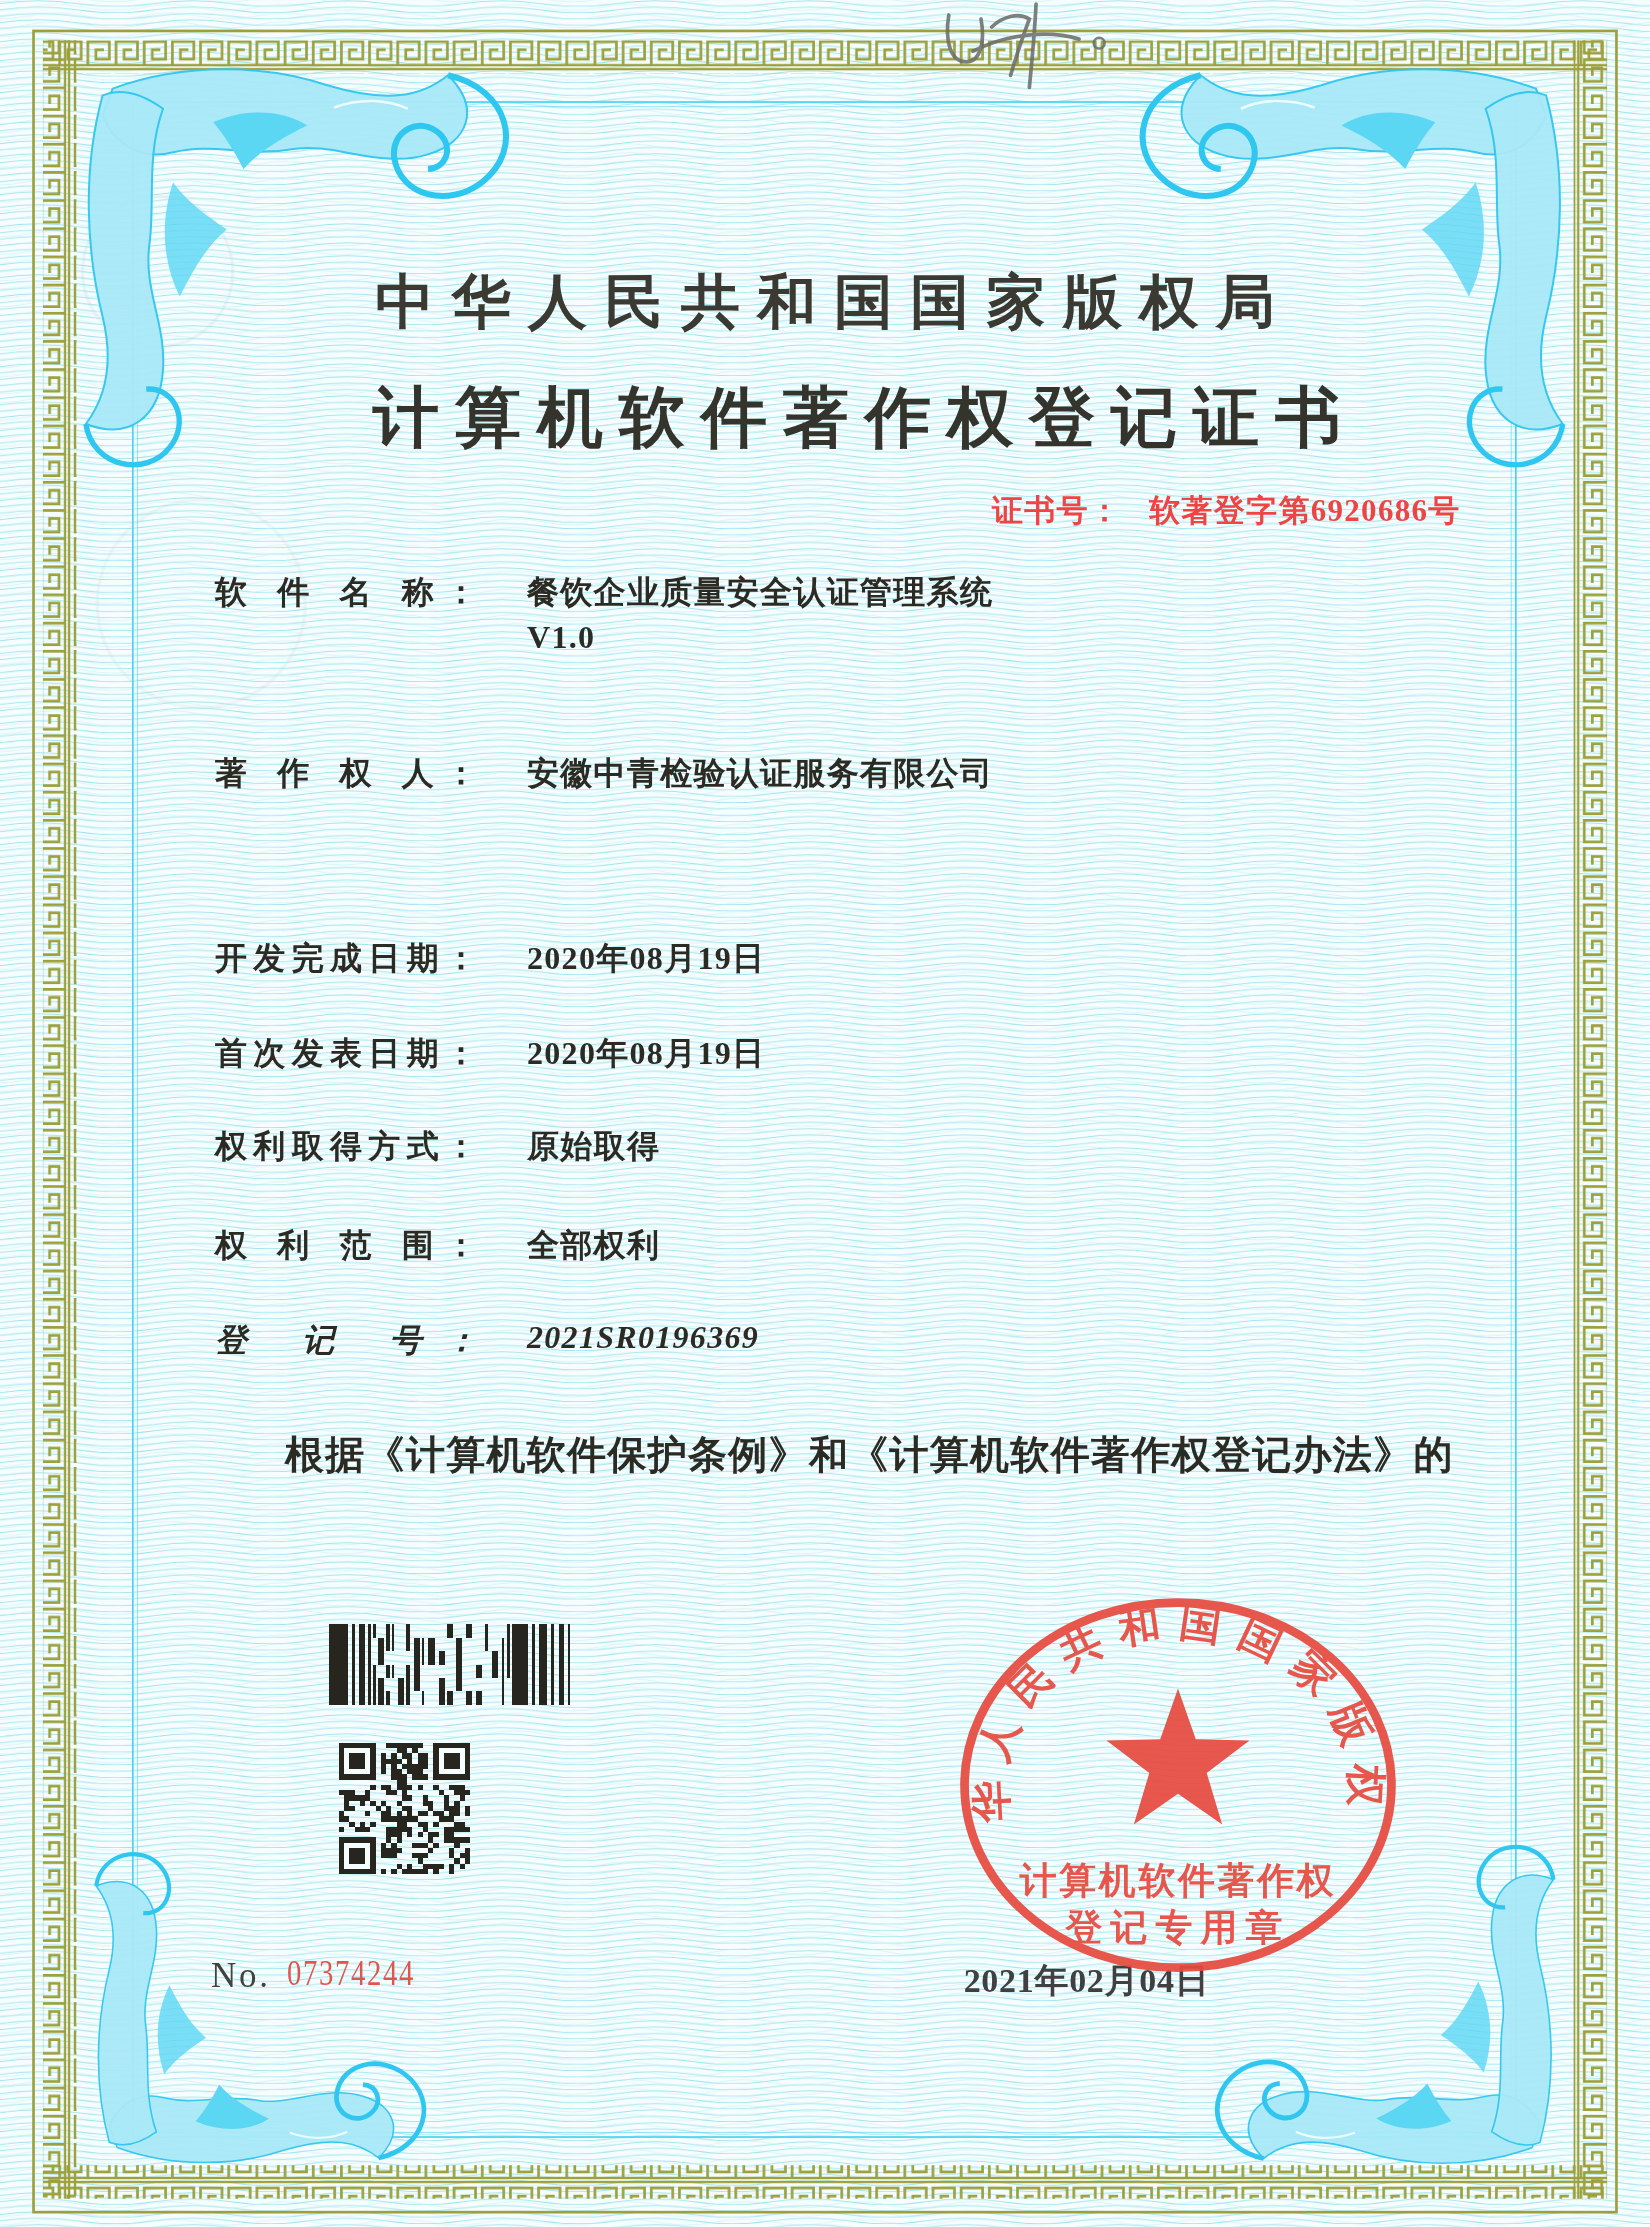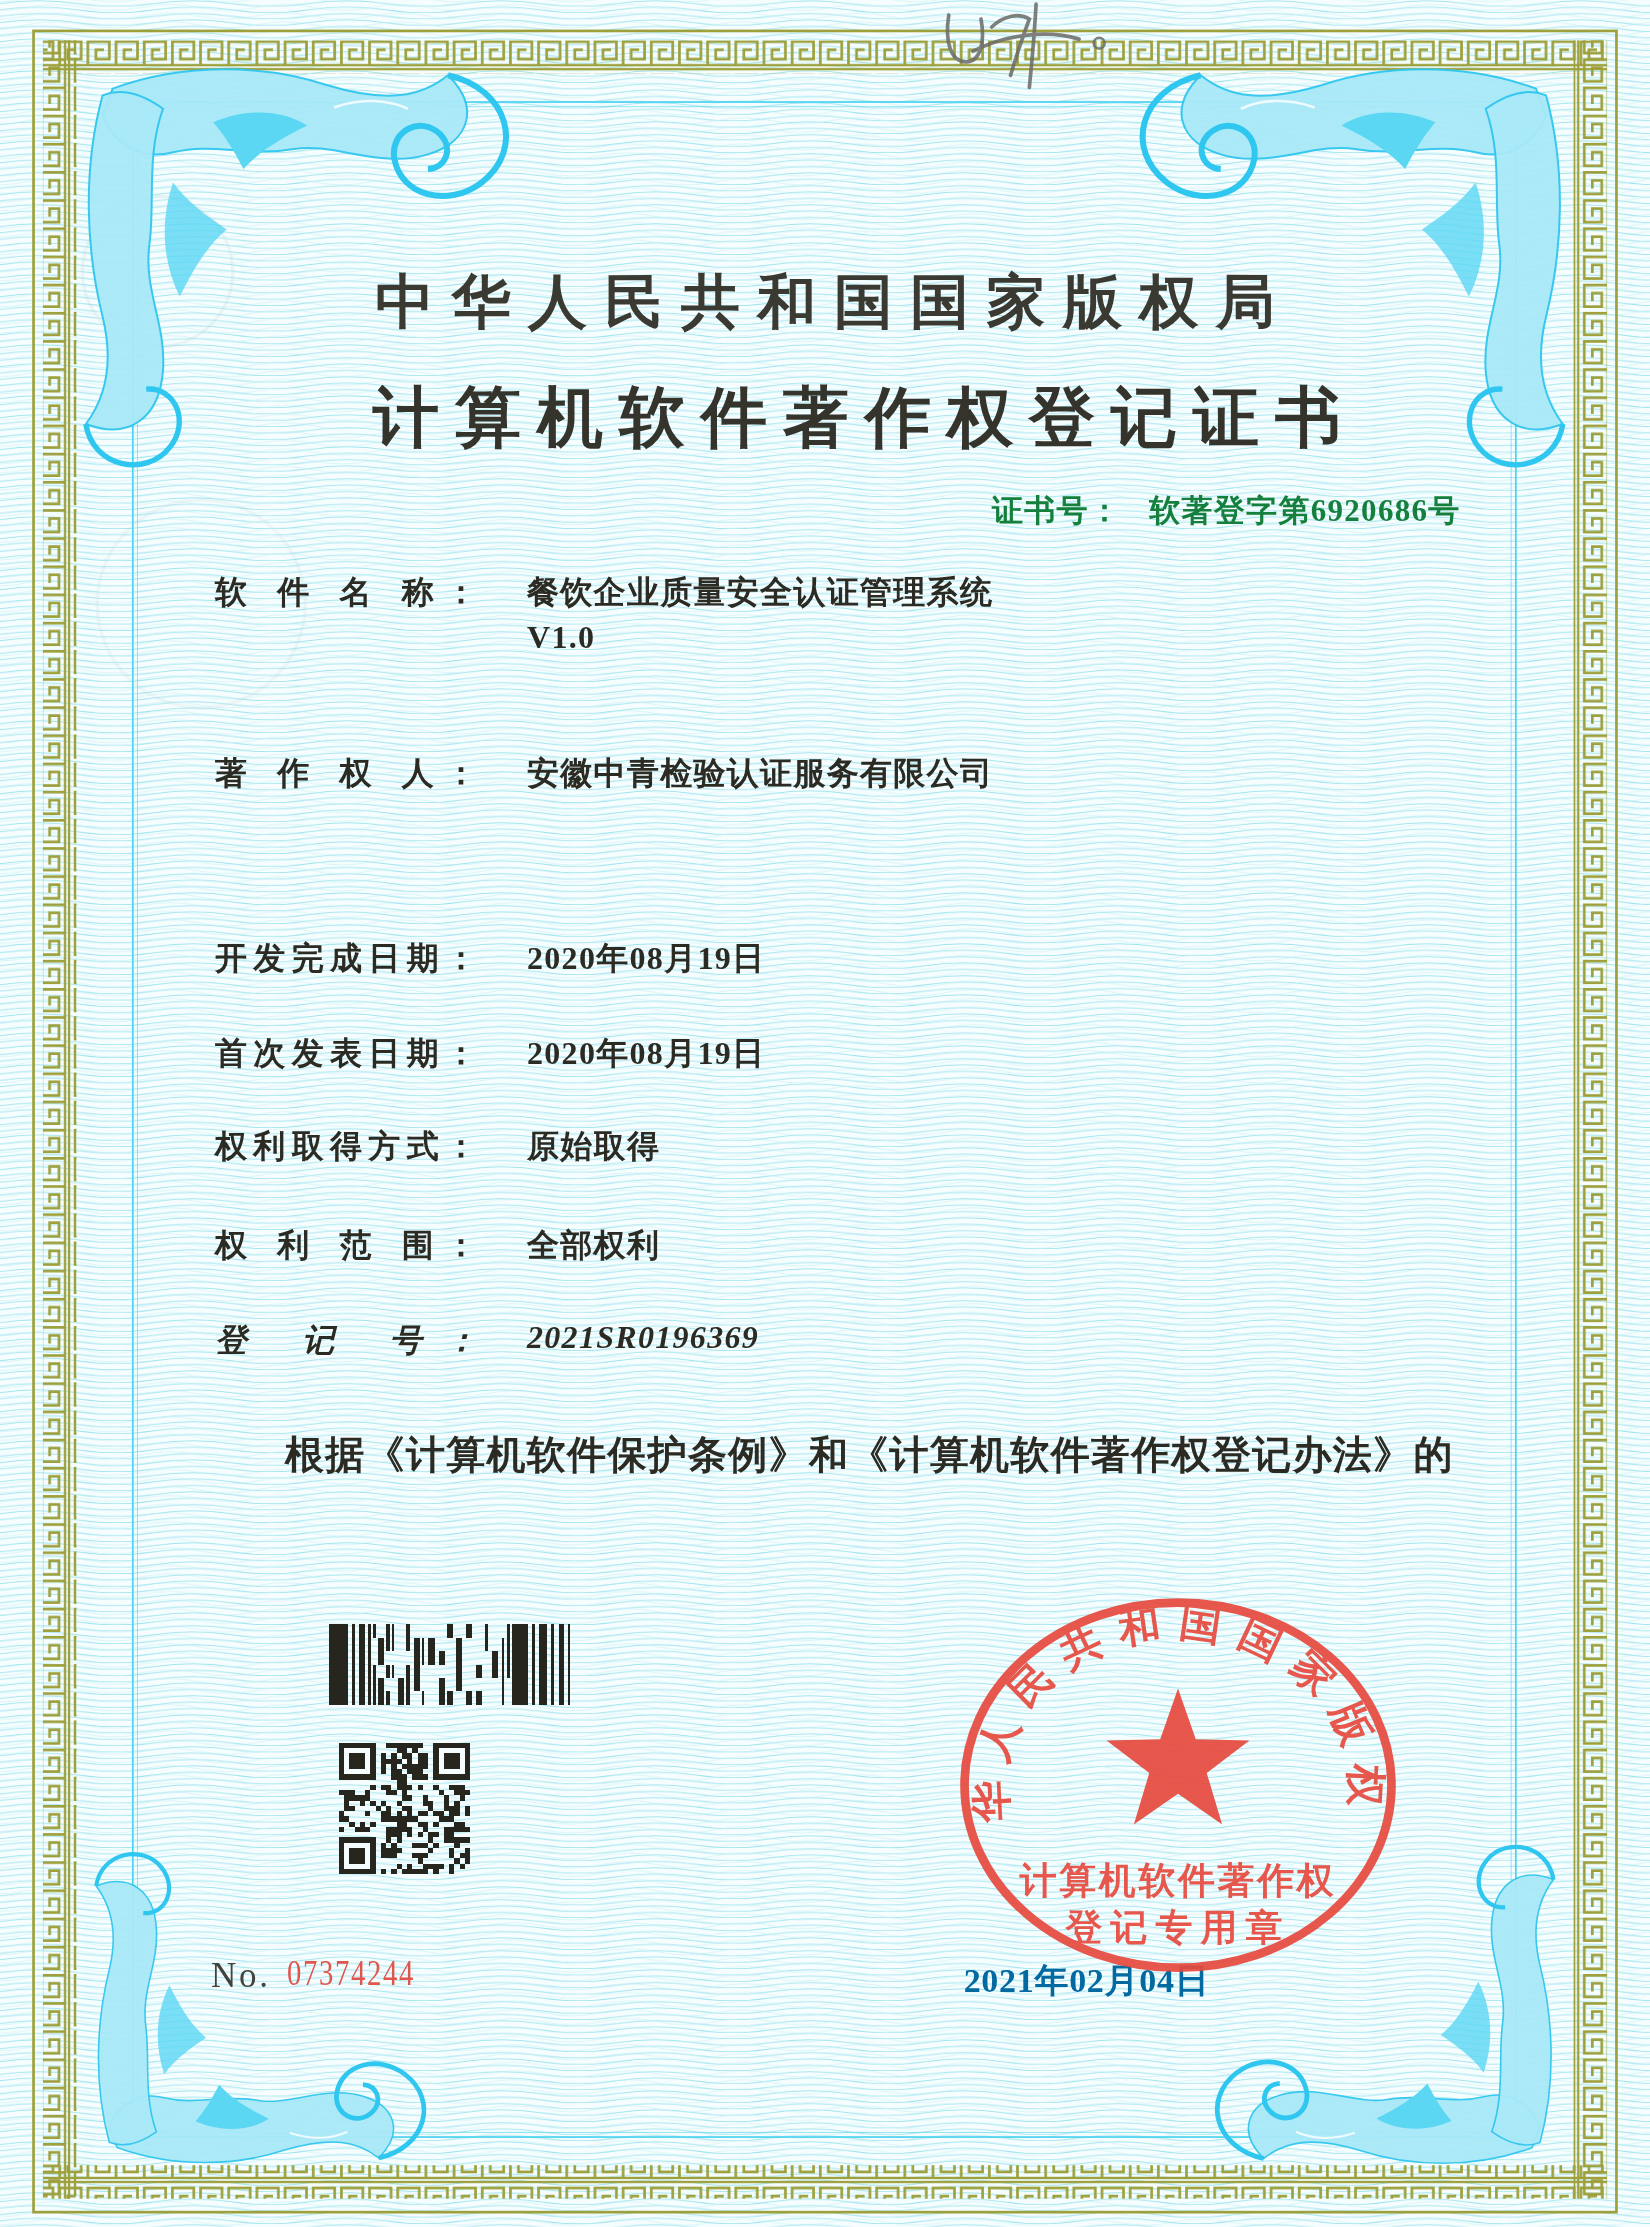--- a/index.html
+++ b/index.html
@@ -13,37 +13,37 @@
   .content{position:absolute;left:0;top:0;width:1650px;height:2227px;z-index:2;}
   .authority{
     position:absolute;left:0;top:263px;width:1650px;text-align:center;
     font-size:59px;font-weight:bold;letter-spacing:17.4px;text-indent:17.4px;color:#3a3a33;
   }
   .cert-title{
     position:absolute;left:0;top:373px;width:1650px;text-align:center;
     font-size:66px;font-weight:bold;letter-spacing:16px;text-indent:16px;color:#34342d;margin-left:32px;
   }
   .certno{
-    position:absolute;left:992px;top:490px;font-size:31px;font-weight:bold;color:#15803d;
+    position:absolute;left:992px;top:490px;font-size:31px;font-weight:bold;color:#ef4444;
     white-space:nowrap;letter-spacing:1.3px;
   }
   .certno .gap{display:inline-block;width:28px;}
   .row{position:absolute;left:215px;height:54px;font-size:32px;font-weight:600;white-space:nowrap;}
   .row .lbl{display:inline-block;width:262px;text-align:justify;text-align-last:justify;color:#2b2b24;}
   .row .val{position:absolute;left:312px;top:0;color:#2b2b24;letter-spacing:1.3px;}
   .row .val2{position:absolute;left:312px;top:48px;color:#2b2b24;letter-spacing:1.3px;}
   .stmt{position:absolute;font-size:39px;font-weight:600;color:#2b2b24;letter-spacing:1.3px;white-space:nowrap;}
   .serial-prefix{position:absolute;left:211px;top:1956px;font-size:35px;color:#43433e;letter-spacing:2.7px;}
   .serial-number{
     position:absolute;left:287px;top:1954px;font-size:35px;color:#e0554c;letter-spacing:2px;
     transform:scaleX(.82);transform-origin:left top;font-weight:500;
   }
   .issue-date{
     position:absolute;left:939px;top:1958px;width:295px;text-align:center;
-    font-size:34px;font-weight:bold;color:#0369a1;letter-spacing:0.7px;
+    font-size:34px;font-weight:bold;color:#404040;letter-spacing:0.7px;
   }
   #seal{position:absolute;left:953px;top:1569px;z-index:3;}
   #handwriting{position:absolute;left:934px;top:0;z-index:4;}
   #barcode{position:absolute;left:329px;top:1624px;z-index:2;}
   #qrcode{position:absolute;left:339px;top:1743px;z-index:2;}
   svg text{font-family:"Liberation Serif","DejaVu Serif",serif;}
 </style>
 </head>
 <body>
 

